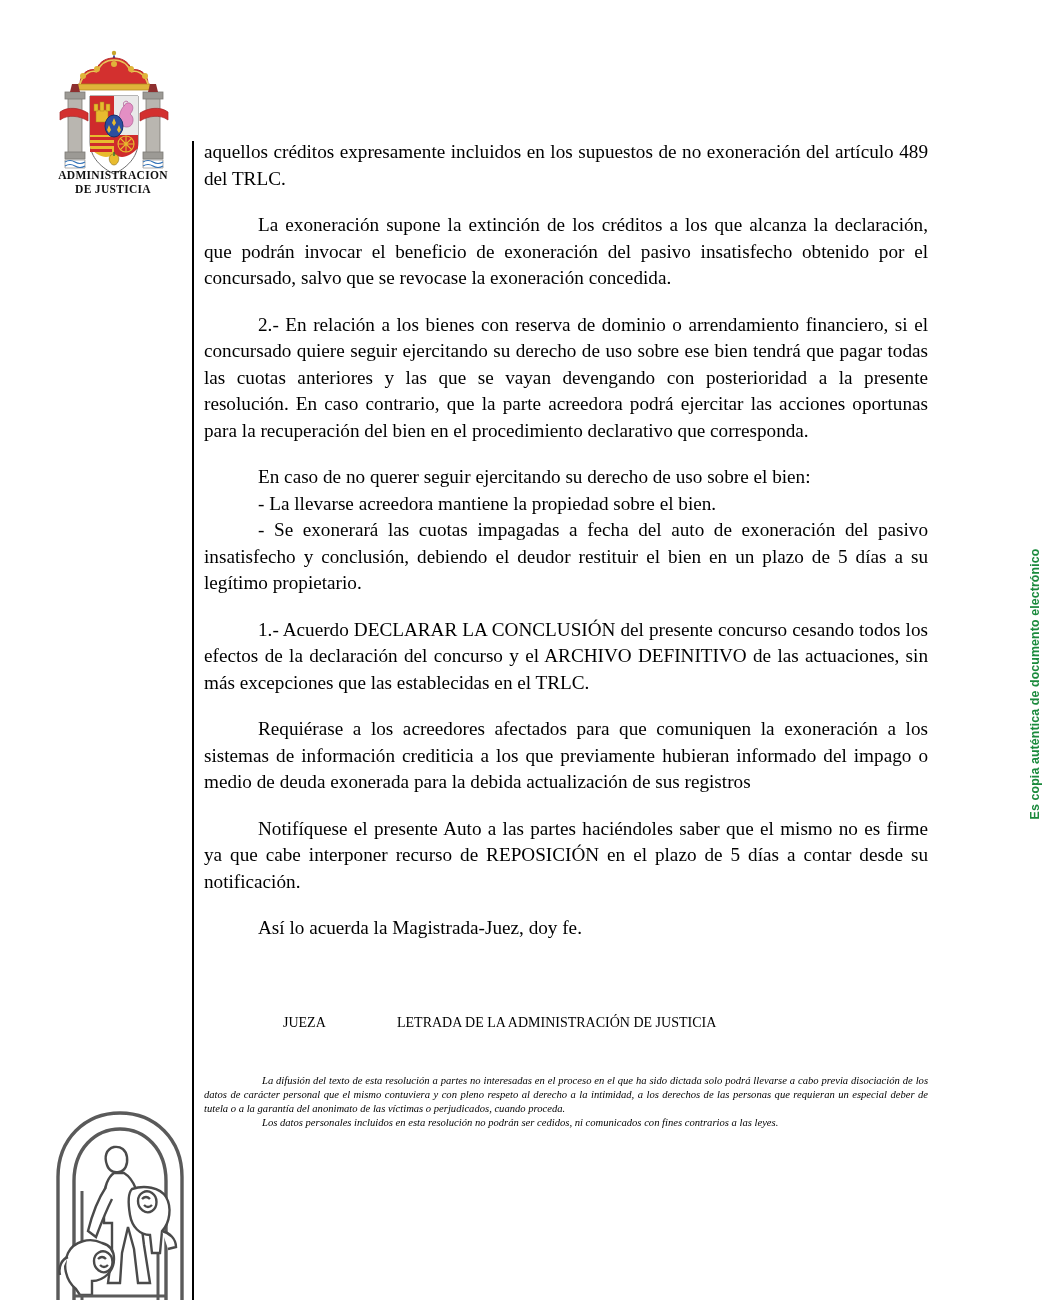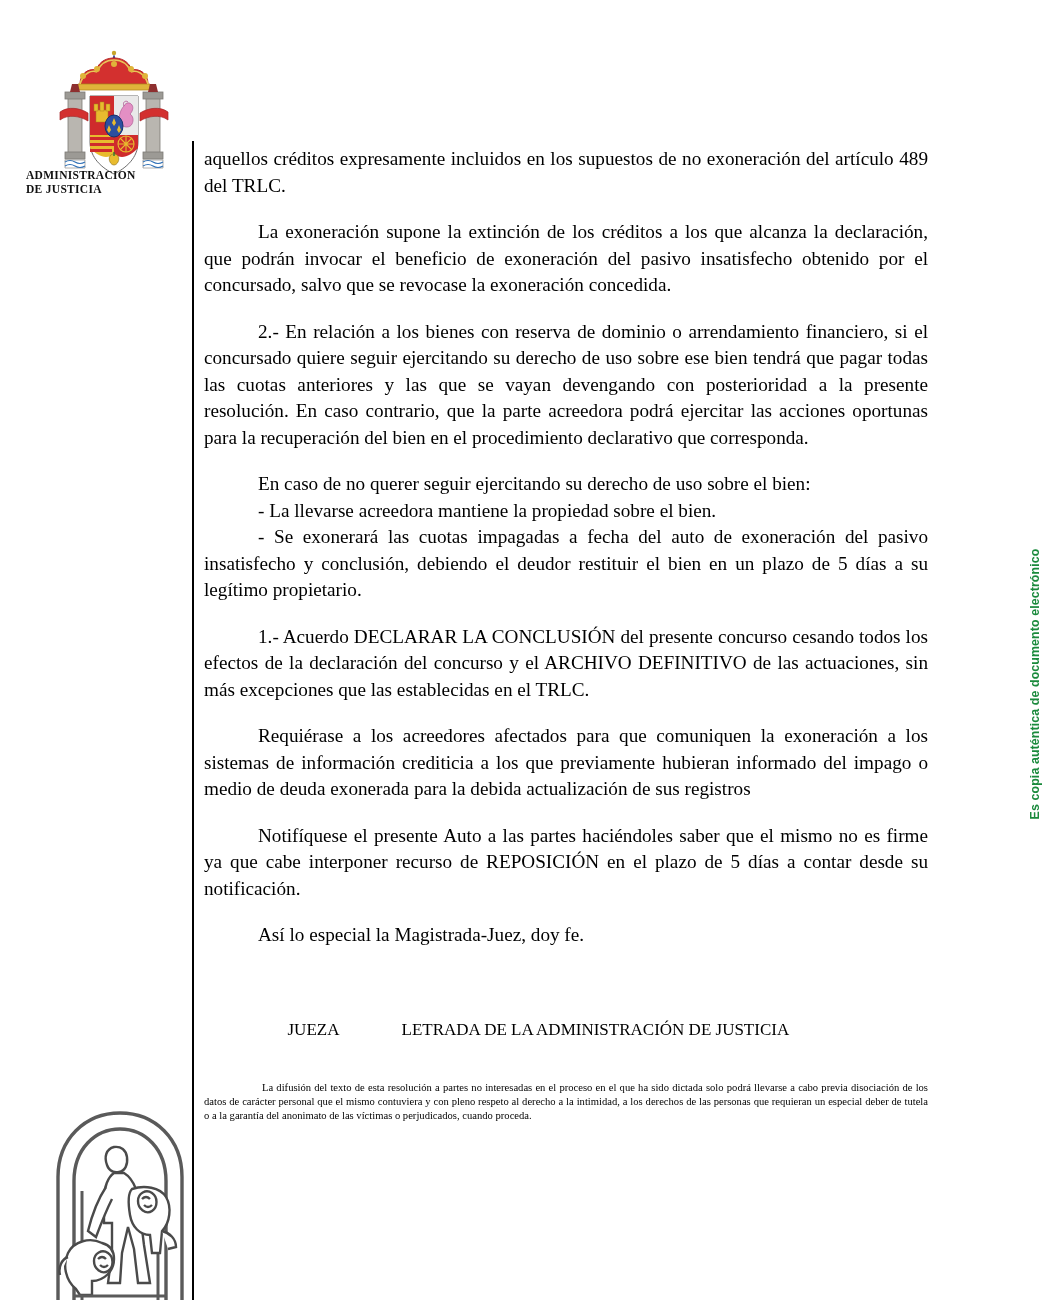--- a/index.html
+++ b/index.html
@@ -33,23 +33,24 @@
     position: absolute;
     left: 50px;
     top: 50px;
     width: 128px;
     height: 150px;
   }
   .coat-of-arms svg { display: block; width: 100%; height: 100%; }
 
   .admin-label {
     position: absolute;
-    left: 26px;
+    left: 38px;
     top: 168px;
     width: 150px;
+    text-align: center;
     font-family: "Liberation Serif", "DejaVu Serif", serif;
     font-size: 11.5px;
     font-weight: 700;
     letter-spacing: 0.3px;
     line-height: 14px;
     color: #111111;
   }
 
   .justice-emblem {
     position: absolute;
@@ -67,21 +68,21 @@
     top: 141px;
     width: 2.4px;
     height: 1159px;
     background: #000000;
   }
 
   
   .body-col {
     position: absolute;
     left: 204px;
-    top: 146px;
+    top: 139px;
     width: 724px;
   }
 
   p.para {
     margin: 0 0 20px 0;
     font-size: 19.2px;
     line-height: 26.5px;
     text-align: justify;
     text-justify: inter-word;
     -webkit-hyphens: none;
@@ -97,33 +98,34 @@
     line-height: 26.5px;
     text-align: justify;
     margin: 0;
   }
   .block-list .line.indent { text-indent: 54px; }
 
   
   .sign-row {
     margin-top: 42px;
     margin-bottom: 8px;
-    font-size: 17px;
+    font-size: 14px;
     line-height: 26px;
     display: block;
     white-space: pre;
   }
   .sign-row .jueza { display: inline-block; width: 172px; padding-left: 58px; }
   .sign-row .letrada { display: inline-block; }
 
   
   .fineprint {
     margin-top: 12px;
     font-size: 10.6px;
     line-height: 14.2px;
+    font-style: italic;
     text-align: justify;
     color: #000000;
     width: 724px;
   }
   .fineprint .fp1 { text-indent: 58px; margin: 0; }
   .fineprint .fp2 { text-indent: 58px; margin: 0; }
 
   
   .green-stamp {
     position: absolute;
@@ -295,28 +297,29 @@
       <p class="line indent">- Se exonerará las cuotas impagadas a fecha del auto de exoneración del pasivo insatisfecho y conclusión, debiendo el deudor restituir el bien en un plazo de 5 días a su legítimo propietario.</p>
     </div>
 
     <p class="para indent">1.- Acuerdo DECLARAR LA CONCLUSIÓN del presente concurso cesando todos los efectos de la declaración del concurso y  el ARCHIVO DEFINITIVO de las actuaciones, sin más excepciones que las establecidas en el TRLC.</p>
 
 
     <p class="para indent">Requiérase a los acreedores afectados para que comuniquen la exoneración a los sistemas de información crediticia a los que previamente hubieran informado del impago o medio de deuda exonerada para la debida actualización de sus registros</p>
 
     <p class="para indent">Notifíquese el presente Auto a las partes haciéndoles saber que el mismo no es firme ya que cabe interponer recurso de REPOSICIÓN en el plazo de 5 días a contar desde su notificación.</p>
 
-    <p class="para indent tight">Así lo especial la Magistrada-Juez, doy fe.</p>
+    <p class="para indent tight">Así lo acuerda la Magistrada-Juez, doy fe.</p>
 
     <div class="sign-row">
       <span class="jueza">JUEZA</span><span class="letrada">LETRADA DE LA ADMINISTRACIÓN DE JUSTICIA</span>
     </div>
 
     <div class="fineprint">
       <p class="fp1">La difusión del texto de esta resolución a partes no interesadas en el proceso en el que ha sido dictada solo podrá llevarse a cabo previa disociación de los datos de carácter personal que el mismo contuviera y con pleno respeto al derecho a la intimidad, a los derechos de las personas que requieran un especial deber de tutela o a la garantía del anonimato de las víctimas o perjudicados, cuando proceda.</p>
+      <p class="fp2">Los datos personales incluidos en esta resolución no podrán ser cedidos, ni comunicados con fines contrarios a las leyes.</p>
     </div>
   </div>
 
   <div class="green-stamp">
     <span>Es copia auténtica de documento electrónico</span>
   </div>
 
 </div>
 
 </body></html>

